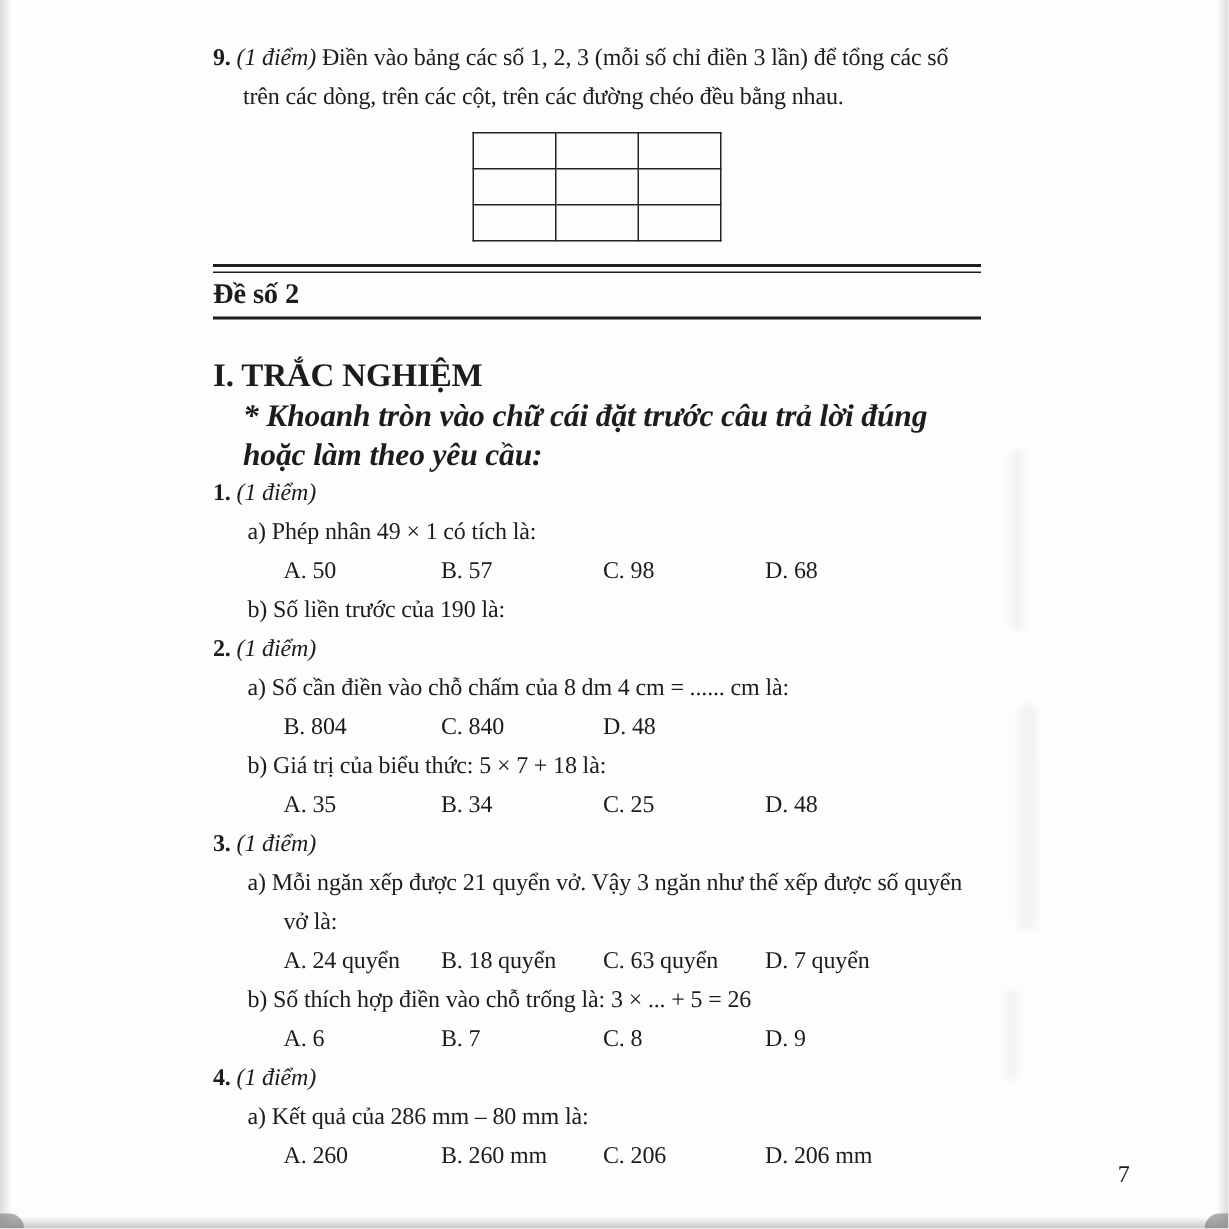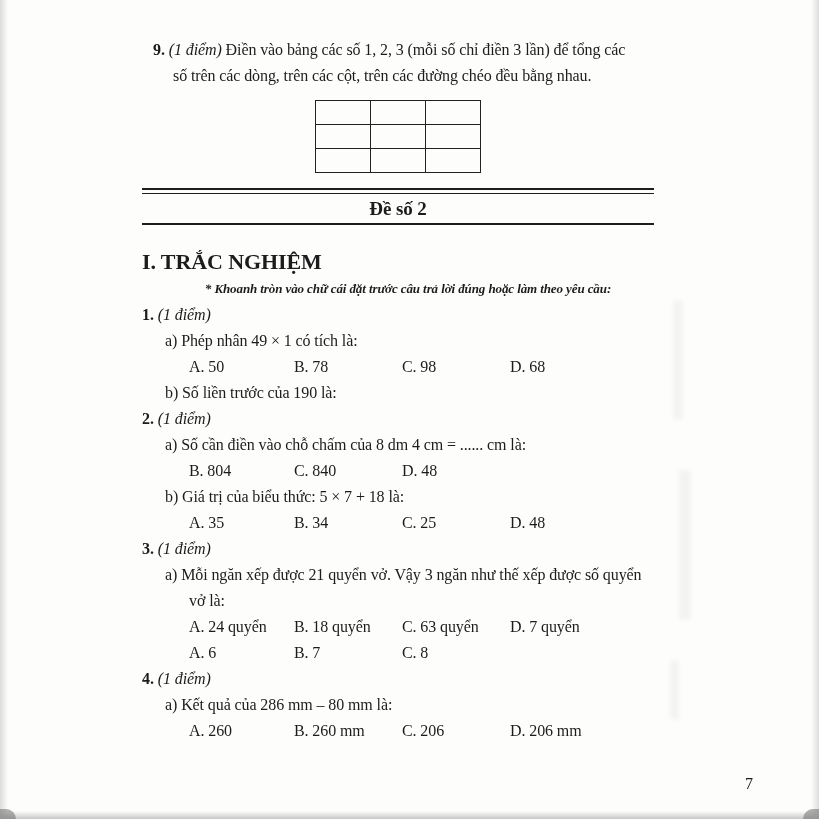--- a/index.html
+++ b/index.html
@@ -27,31 +27,31 @@
   .bleed.b1{right:136px;top:300px;width:10px;height:120px;}
   .bleed.b2{right:128px;top:470px;width:12px;height:150px;}
   .bleed.b3{right:140px;top:660px;width:9px;height:60px;}
 
   .content{
     position:absolute;left:142px;top:26px;width:512px;
     font-size:16px;line-height:26px;
   }
   .b{font-weight:bold;}
   .i{font-style:italic;}
-  .q9{margin:11px;padding-left:20px;text-indent:-20px;}
+  .q9{margin:0;padding-left:20px;text-indent:-20px;}
 
   table.magic-grid{margin:10px auto 0 auto;border-collapse:collapse;}
   table.magic-grid td{width:54px;height:23px;border:1px solid #232323;padding:0;}
 
   .rule-double{margin-top:15px;height:3px;border-top:2px solid #1e1e1e;border-bottom:1px solid #1e1e1e;}
-  .test-title{text-align:center;font-weight:bold;font-size:19px;line-height:24px;margin-top:3px;}
+  .test-title{text-align:left;font-weight:bold;font-size:19px;line-height:24px;margin-top:3px;}
   .rule-single{margin-top:2px;border-top:2px solid #1e1e1e;height:0;}
 
   .sec-head{margin-top:24px;font-weight:bold;font-size:22px;line-height:26px;}
-  .instruction{margin-top:1px;font-weight:bold;font-style:italic;font-size:13px;padding-left:20px;line-height:26px;text-align:center;}
+  .instruction{margin-top:1px;font-weight:bold;font-style:italic;font-size:21px;padding-left:20px;line-height:26px;}
 
   .q-head{line-height:26px;}
   .part{padding-left:47px;text-indent:-24px;line-height:26px;}
   .opts{padding-left:47px;display:grid;grid-template-columns:105px 108px 108px auto;line-height:26px;}
 
   .page-number{position:absolute;right:66px;bottom:26px;font-size:16px;line-height:18px;}
 </style>
 </head>
 <body>
 
@@ -101,21 +101,21 @@
     <div class="sec-head">I. TRẮC NGHIỆM</div>
     <div class="instruction">* Khoanh tròn vào chữ cái đặt trước câu trả lời đúng hoặc làm theo yêu cầu:</div>
 
     <div class="q-head">
       <span class="b">1.</span>
       <span class="i">(1 điểm)</span>
     </div>
     <div class="part">a) Phép nhân 49 × 1 có tích là:</div>
     <div class="opts">
       <span>A. 50</span>
-      <span>B. 78</span>
+      <span>B. 57</span>
       <span>C. 98</span>
       <span>D. 68</span>
     </div>
     <div class="part">b) Số liền trước của 190 là:</div>
 
     <div class="q-head">
       <span class="b">2.</span>
       <span class="i">(1 điểm)</span>
     </div>
     <div class="part">a) Số cần điền vào chỗ chấm của 8 dm 4 cm = ...... cm là:</div>
@@ -136,24 +136,26 @@
       <span class="b">3.</span>
       <span class="i">(1 điểm)</span>
     </div>
     <div class="part">a) Mỗi ngăn xếp được 21 quyển vở. Vậy 3 ngăn như thế xếp được số quyển vở là:</div>
     <div class="opts">
       <span>A. 24 quyển</span>
       <span>B. 18 quyển</span>
       <span>C. 63 quyển</span>
       <span>D. 7 quyển</span>
     </div>
+    <div class="part">b) Số thích hợp điền vào chỗ trống là: 3 × ... + 5 = 26</div>
     <div class="opts">
       <span>A. 6</span>
       <span>B. 7</span>
       <span>C. 8</span>
+      <span>D. 9</span>
     </div>
 
     <div class="q-head">
       <span class="b">4.</span>
       <span class="i">(1 điểm)</span>
     </div>
     <div class="part">a) Kết quả của 286 mm – 80 mm là:</div>
     <div class="opts">
       <span>A. 260</span>
       <span>B. 260 mm</span>

